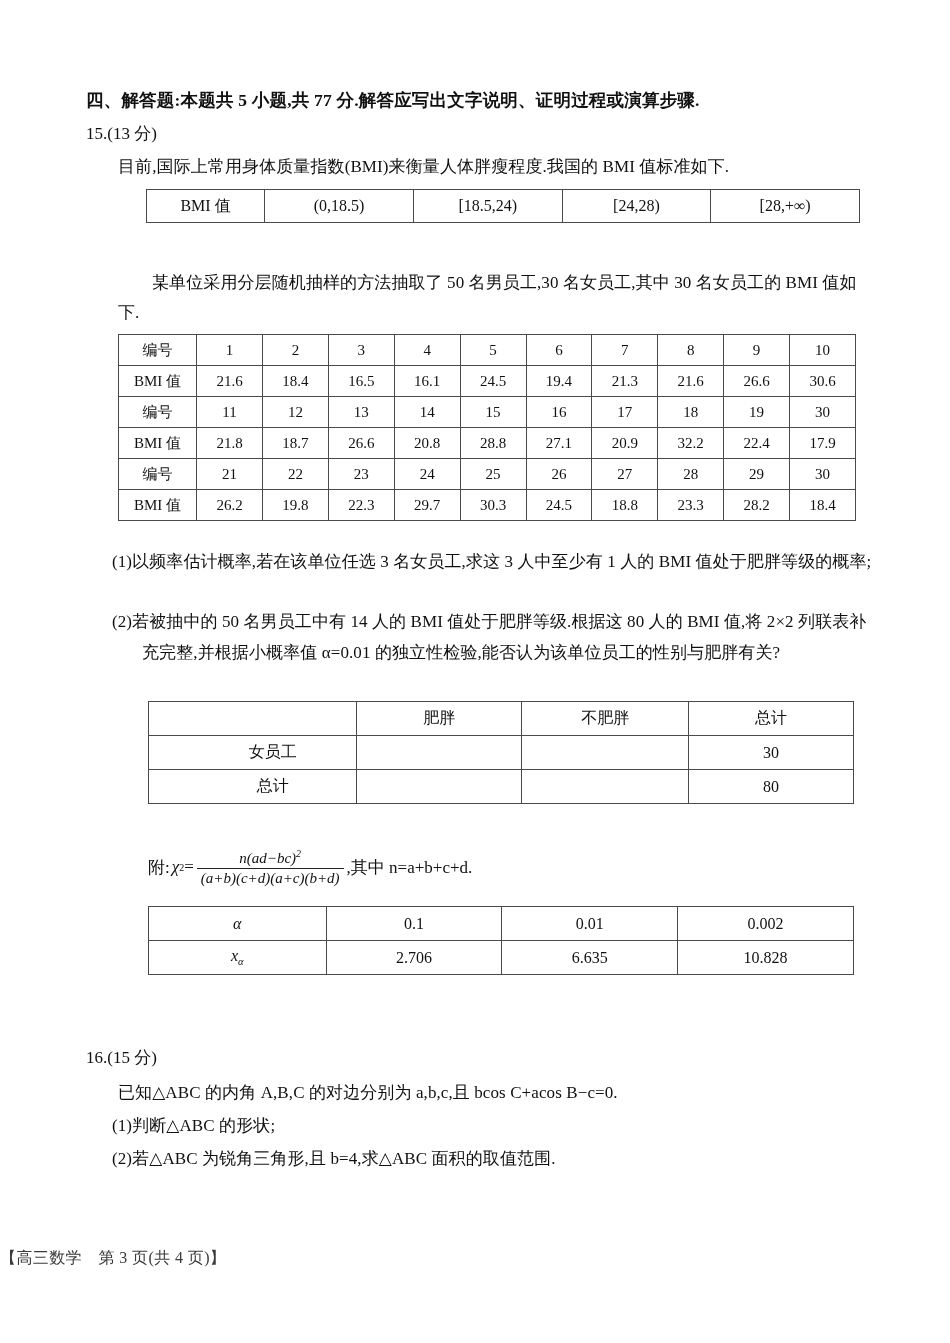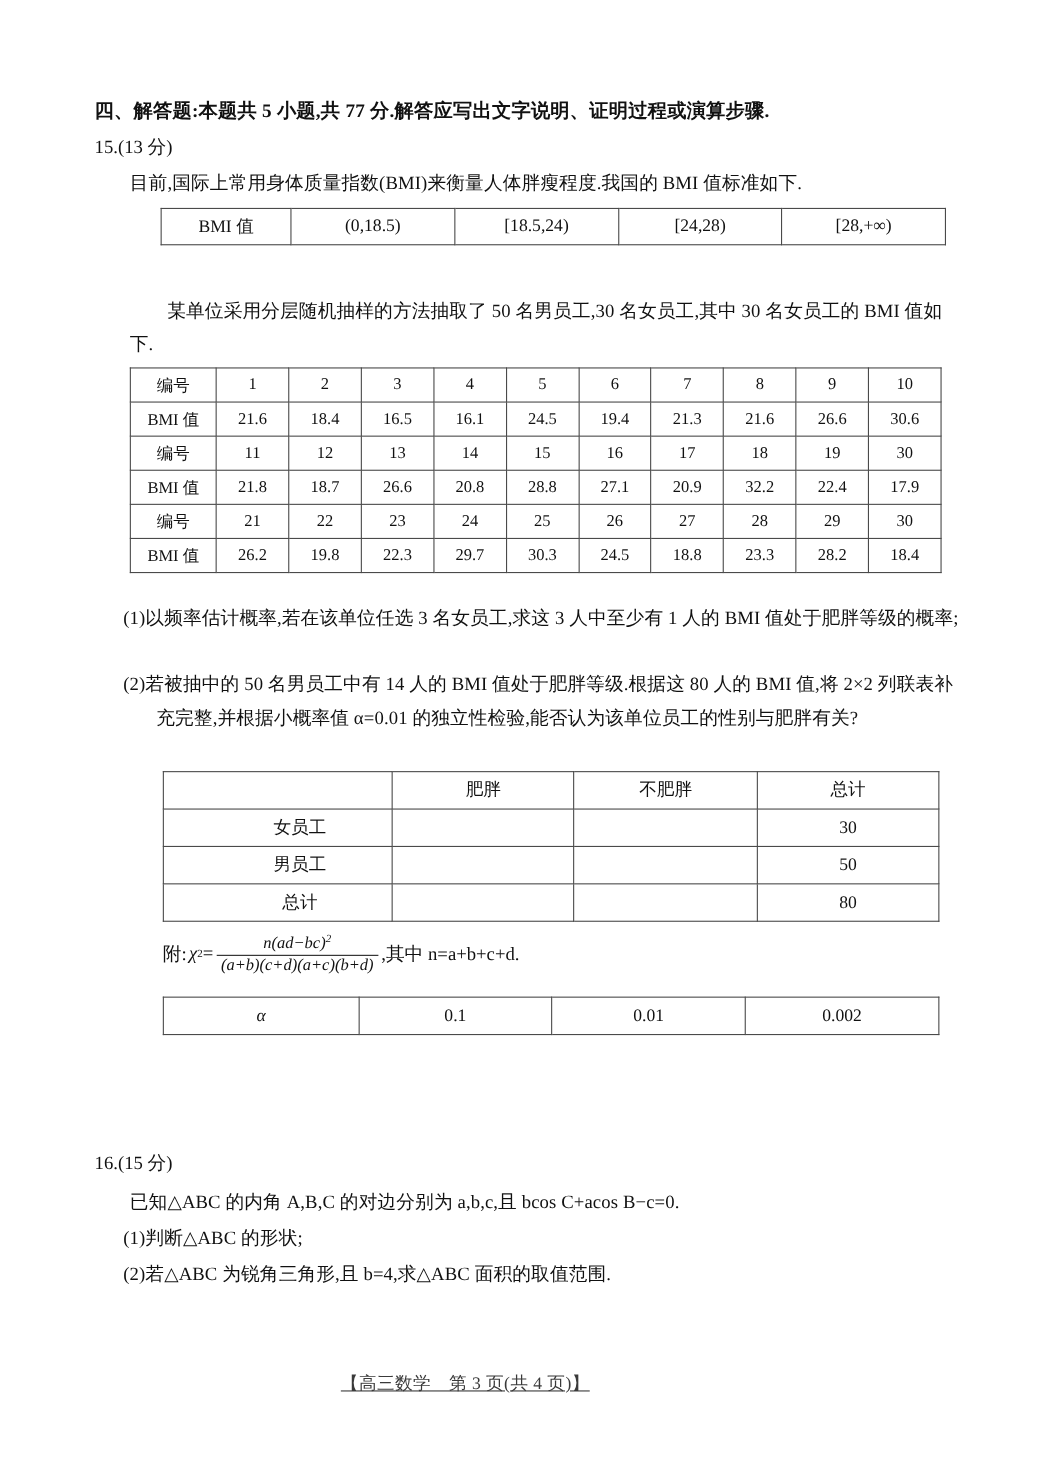--- a/index.html
+++ b/index.html
@@ -143,25 +143,23 @@
   .frac .den { padding: 1px 4px 0 4px; border-top: 1.2px solid #222; }
   sup.exp { font-size: 10px; vertical-align: super; }
   sub.sb { font-size: 10.5px; vertical-align: sub; font-style: italic; }
 
   
   .footer {
     position: absolute;
     left: 0;
     top: 1248px;
     width: 846px;
-    text-align: center;
     font-size: 16px;
     color: #3a3a3a;
     letter-spacing: 0.4px;
-    text-decoration: underline;
   }
 </style>
 </head>
 <body>
 
 <div class="page">
 
   <div class="section-head">四、解答题:本题共 5 小题,共 77 分.解答应写出文字说明、证明过程或演算步骤.</div>
 
   <div class="q-number" style="left:86px; top:122px;">15.(13 分)</div>
@@ -281,26 +279,20 @@
       <td class="cx">不肥胖</td>
       <td class="cx">总计</td>
     </tr>
     <tr>
       <td class="c0">女员工</td>
       <td class="cx"></td>
       <td class="cx"></td>
       <td class="cx">30</td>
     </tr>
     <tr>
-      <td class="c0">男员工</td>
-      <td class="cx"></td>
-      <td class="cx"></td>
-      <td class="cx">50</td>
-    </tr>
-    <tr>
       <td class="c0">总计</td>
       <td class="cx"></td>
       <td class="cx"></td>
       <td class="cx">80</td>
     </tr>
   </tbody>
     </table>
 
   <div class="formula-row">
     <span class="lead">附:</span>
@@ -315,20 +307,26 @@
   </div>
 
   <table class="doc-table thick" id="alpha-table">
     <tbody>
         <tr>
       <td class="c0 ital">α</td>
       <td class="cx">0.1</td>
       <td class="cx">0.01</td>
       <td class="cx">0.002</td>
     </tr>
+    <tr>
+      <td class="c0"><span class="ital">x</span><sub class="sb">α</sub></td>
+      <td class="cx">2.706</td>
+      <td class="cx">6.635</td>
+      <td class="cx">10.828</td>
+    </tr>
   </tbody>
     </table>
 
   <div class="q-number" style="left:86px; top:1046px;">16.(15 分)</div>
 
   <div class="para" style="left:118px; top:1078px; width:760px;">已知△ABC 的内角 A,B,C 的对边分别为 a,b,c,且 bcos C+acos B−c=0.</div>
 
   <div class="sub-item" style="left:112px; top:1110px; width:760px;">
     <span class="hang">(1)判断△ABC 的形状;</span>
   </div>

